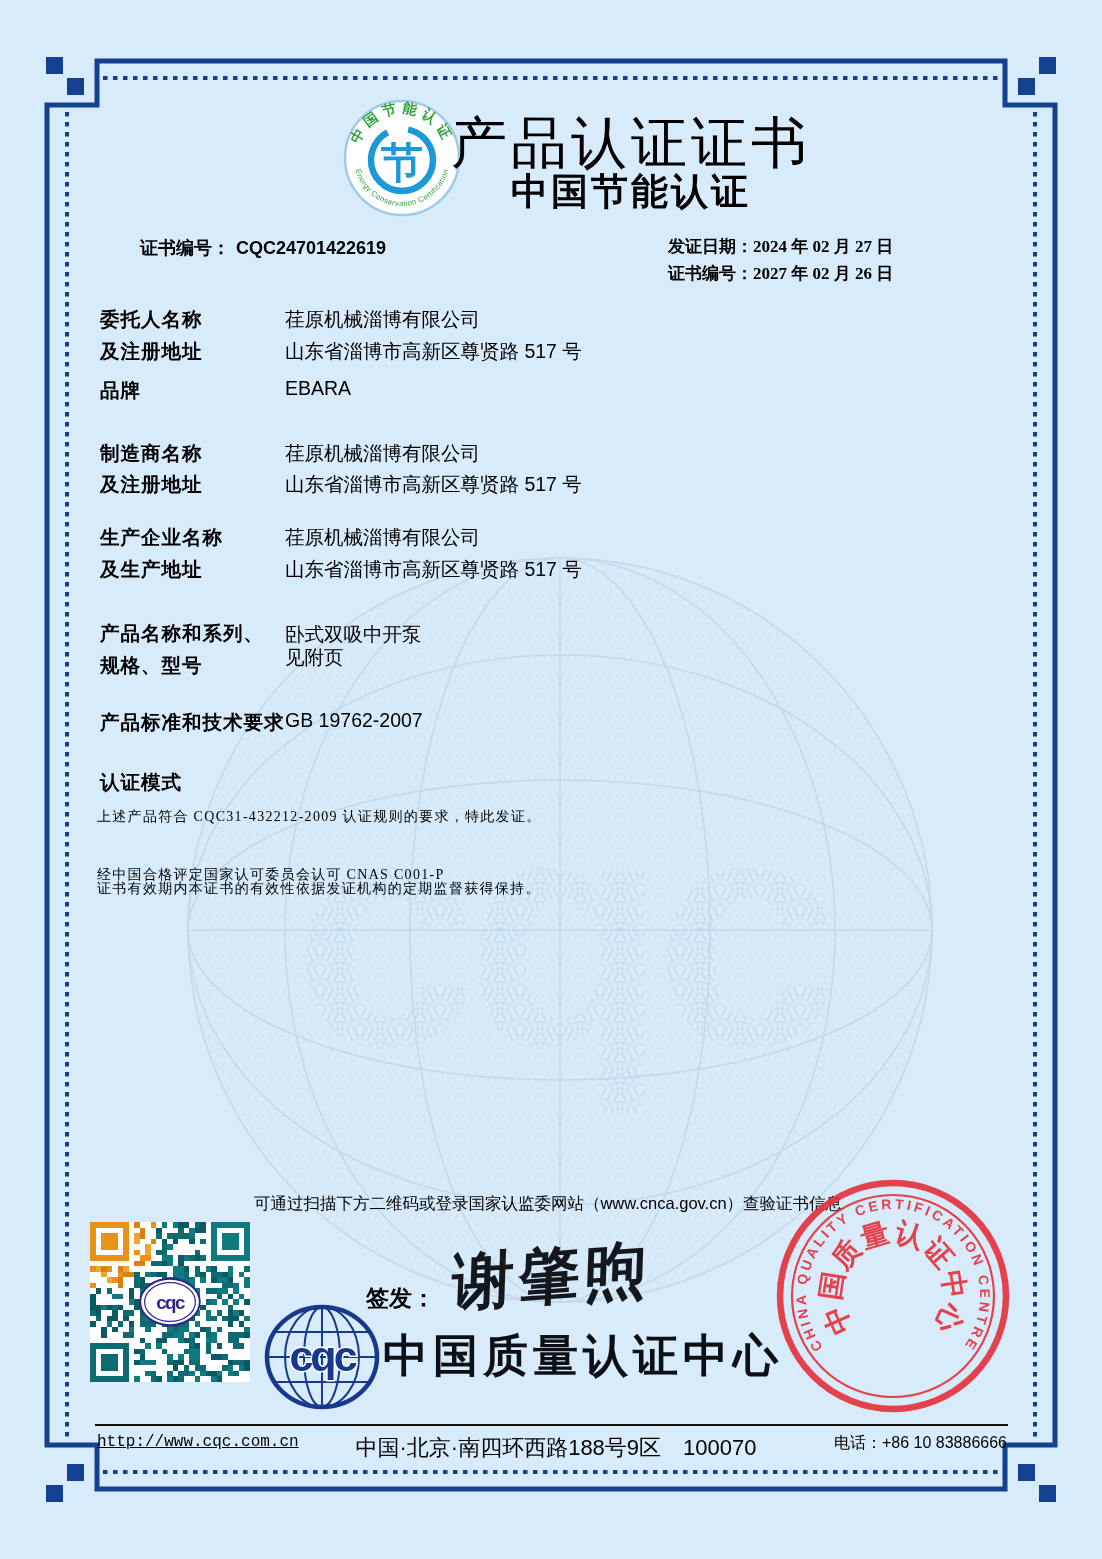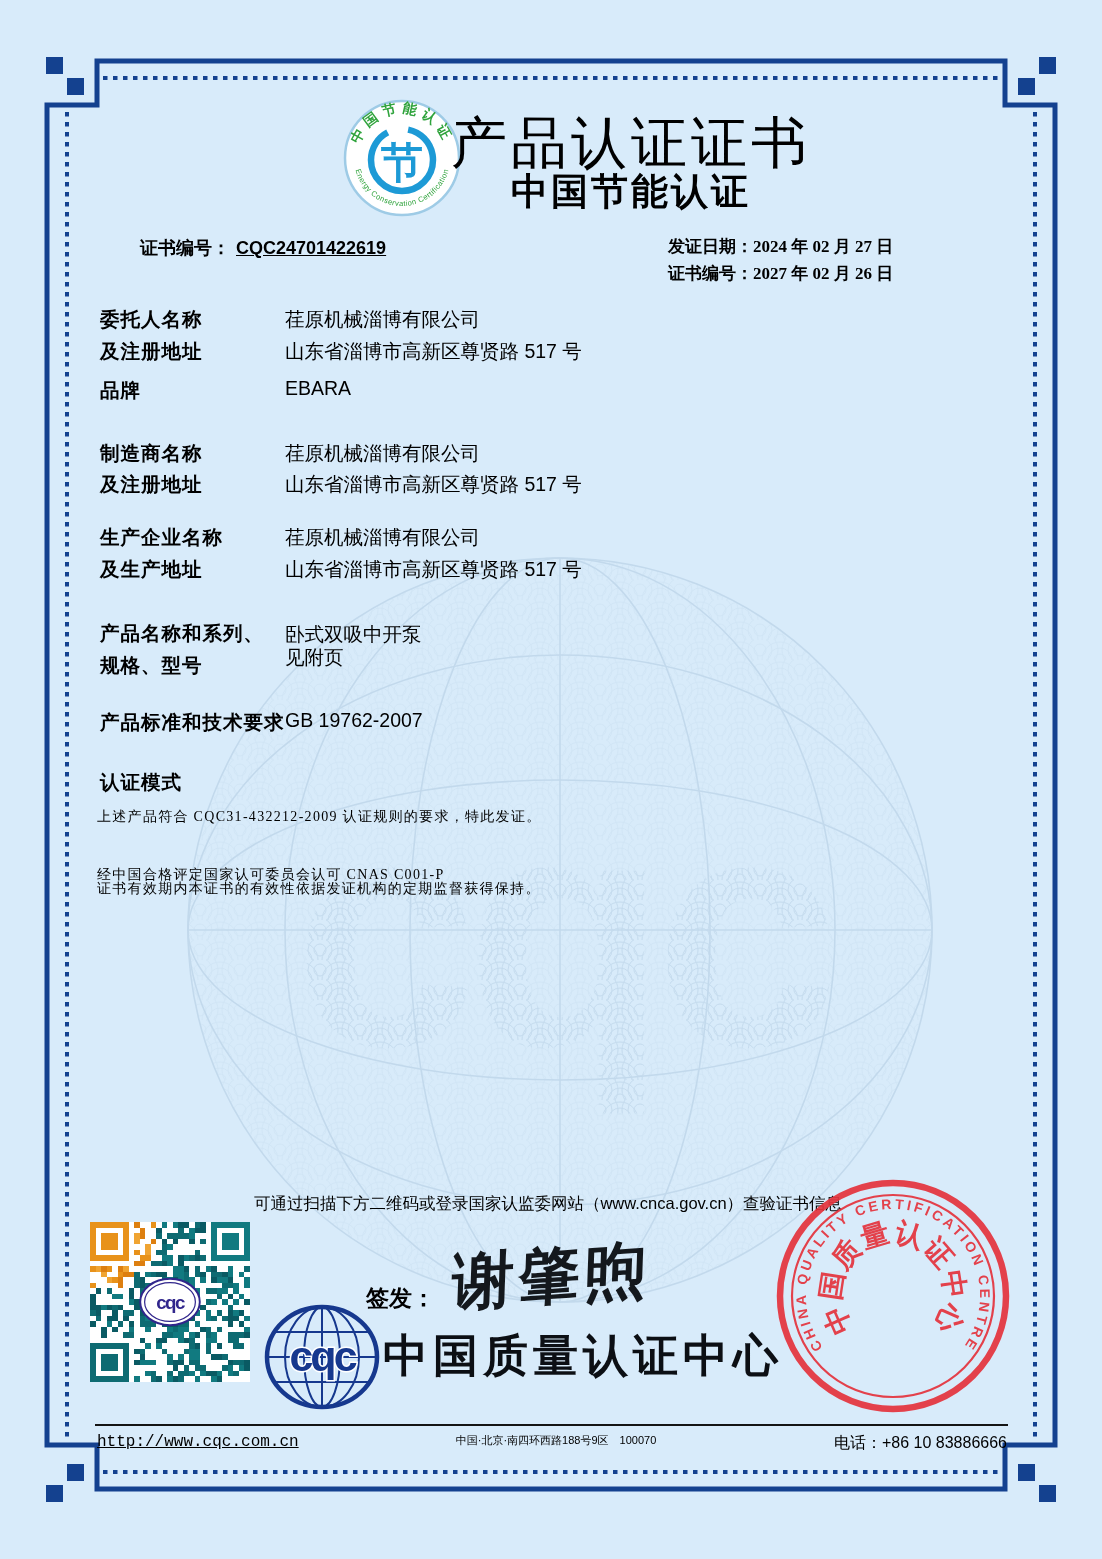--- a/index.html
+++ b/index.html
@@ -6,36 +6,36 @@
   .page{position:relative;width:1102px;height:1559px;background:#d8ebfa;overflow:hidden;
         font-family:"Liberation Sans",sans-serif;color:#000;}
   .abs{position:absolute;}
   .layer{position:absolute;left:0;top:0;pointer-events:none;}
   .kai{font-family:"Liberation Serif",serif;}
   .title{left:631px;top:106px;transform:translateX(-50%);font-size:56px;font-weight:400;
          letter-spacing:4px;white-space:nowrap;}
   .subtitle{left:631px;top:167px;transform:translateX(-50%);font-size:37px;font-weight:600;
             letter-spacing:3px;white-space:nowrap;}
   .certno{left:140px;top:236px;font-size:18px;font-weight:bold;white-space:nowrap;}
-  .certno .num{font-family:"Liberation Sans",sans-serif;margin-left:6px;text-decoration:underline;}
+  .certno .num{font-family:"Liberation Sans",sans-serif;margin-left:6px;}
   .dates{left:668px;top:233px;font-size:17px;font-weight:bold;line-height:27px;white-space:nowrap;}
   .flabel{left:100px;font-size:19.5px;font-weight:bold;letter-spacing:1px;white-space:nowrap;}
   .fvalue{left:285px;font-size:19.5px;white-space:nowrap;}
   .stmt{left:97px;font-size:14px;letter-spacing:1.3px;white-space:nowrap;}
   .verify{left:548px;top:1193px;transform:translateX(-50%);font-size:16.5px;white-space:nowrap;}
   .qr-wrap{left:90px;top:1222px;width:160px;height:160px;background:#fff;}
   .qr-wrap svg{display:block;width:160px;height:160px;}
   .sign-label{left:366px;top:1283px;font-size:23px;font-weight:bold;}
   .sign-name{left:452px;top:1234px;font-size:62px;font-weight:bold;letter-spacing:4px;
              transform:rotate(-4deg) skewX(-6deg);color:#14181d;white-space:nowrap;}
   .issuer-name{left:383px;top:1326px;font-size:45px;letter-spacing:5px;font-weight:600;
                color:#0c0f14;white-space:nowrap;}
   .divider{left:95px;top:1424px;width:913px;height:2px;background:#141414;}
   .f-web{left:97px;top:1433px;font-size:16px;font-family:"Liberation Mono",monospace;white-space:nowrap;text-decoration:underline;}
-  .f-addr{left:556px;top:1433px;transform:translateX(-50%);font-size:11px;white-space:pre;}
+  .f-addr{left:556px;top:1433px;transform:translateX(-50%);font-size:22px;white-space:pre;}
   .f-phone{left:1007px;top:1433px;transform:translateX(-100%);font-size:16px;white-space:nowrap;}
 </style>
 </head>
 <body>
 
 <div class="page">
 
   <svg class="layer" width="1102" height="1559">
     <defs>
       <pattern id="waves" width="40" height="20" patternUnits="userSpaceOnUse">

